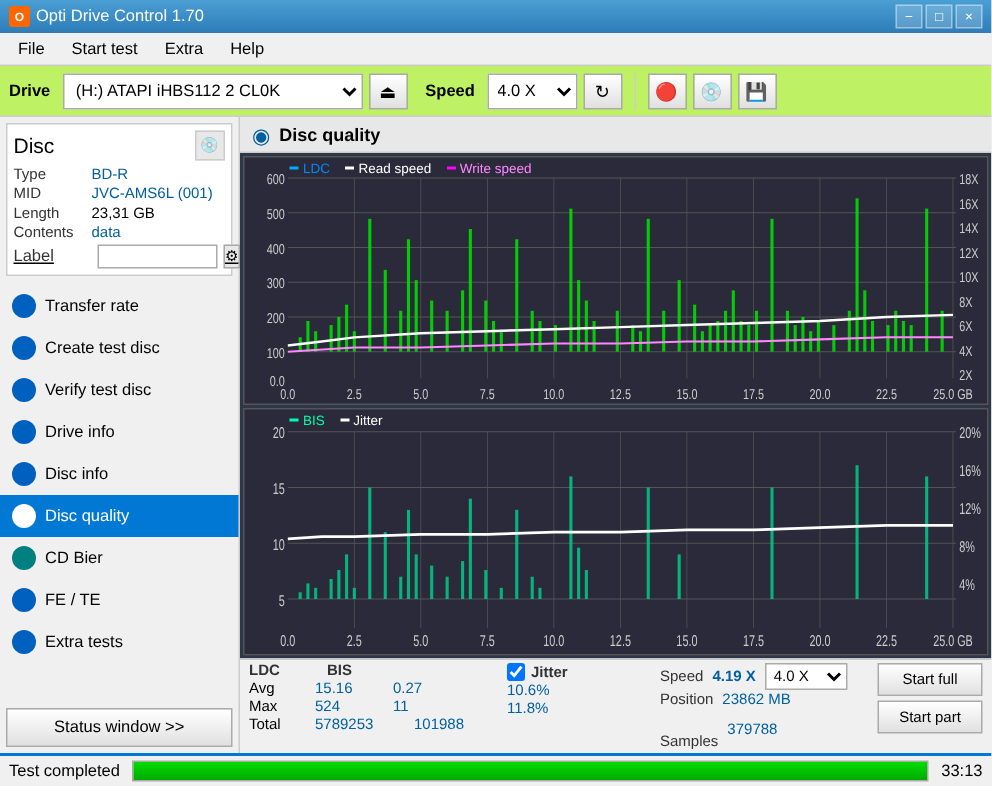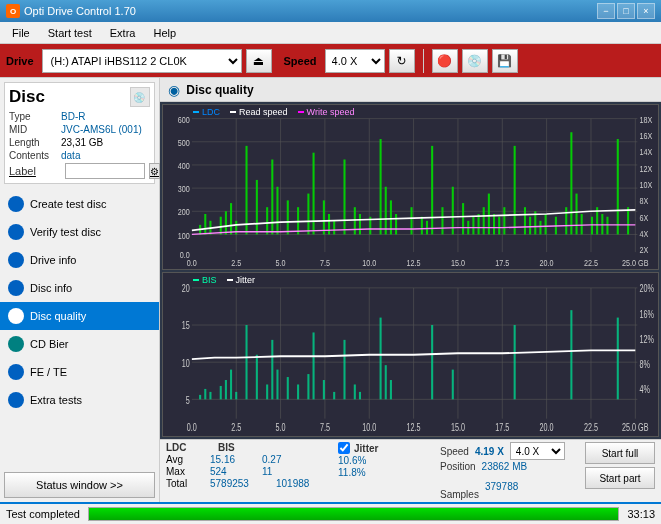--- a/index.html
+++ b/index.html
@@ -34,21 +34,21 @@
     .menu-item {
       padding: 2px 8px;
       cursor: pointer;
       font-size: 11px;
       color: #000;
       border-radius: 2px;
     }
 
     
     .toolbar {
-      background: #b91c1c;
+      background: #bef264;
       border-bottom: 1px solid #ccc;
       height: 34px;
       display: flex;
       align-items: center;
       padding: 0 6px;
       gap: 4px;
     }
     .toolbar-label { font-size: 11px; font-weight: bold; margin-right: 4px; }
     .toolbar-drive-select {
       height: 24px;
@@ -100,21 +100,21 @@
       border: 1px solid #ccc;
       margin: 4px;
       padding: 4px;
     }
     .disc-panel-header {
       display: flex;
       align-items: center;
       justify-content: space-between;
       margin-bottom: 4px;
     }
-    .disc-panel-title { font-weight: bold; font-size: 17px; }
+    .disc-panel-title { font-weight: normal; font-size: 14px; }
     .disc-panel-icon { width: 20px; height: 20px; border: 1px solid #ccc; background: #e8e8e8; display: flex; align-items: center; justify-content: center; font-size: 10px; }
     .disc-field { display: flex; align-items: flex-end; margin-bottom: 2px; font-size: 10px; }
     .disc-field-label { color: #333; width: 52px; flex-shrink: 0; }
     .disc-field-value { color: #0060a0; }
     .disc-field-value.black { color: #000; }
     .disc-label-row { display: flex; align-items: center; gap: 4px; margin-top: 2px; text-decoration: underline; }
     .disc-label-input { height: 16px; border: 1px solid #aaa; width: 80px; font-size: 10px; padding: 0 2px; }
     .disc-label-btn { width: 18px; height: 16px; border: 1px solid #aaa; background: #e8e8e8; display: flex; align-items: center; justify-content: center; cursor: pointer; font-size: 10px; }
 
     
@@ -340,20 +340,24 @@
         <span class="disc-field-value">data</span>
       </div>
       <div class="disc-label-row">
         <span class="disc-field-label">Label</span>
         <input class="disc-label-input" type="text" style="">
         <div class="disc-label-btn">⚙</div>
       </div>
     </div>
 
     <div class="nav-section">
+      <div class="nav-item">
+        <div class="nav-item-icon nav-icon-blue"></div>
+        <span>Transfer rate</span>
+      </div>
       <div class="nav-item">
         <div class="nav-item-icon nav-icon-blue"></div>
         <span>Create test disc</span>
       </div>
       <div class="nav-item">
         <div class="nav-item-icon nav-icon-blue"></div>
         <span>Verify test disc</span>
       </div>
       <div class="nav-item">
         <div class="nav-item-icon nav-icon-blue"></div>

